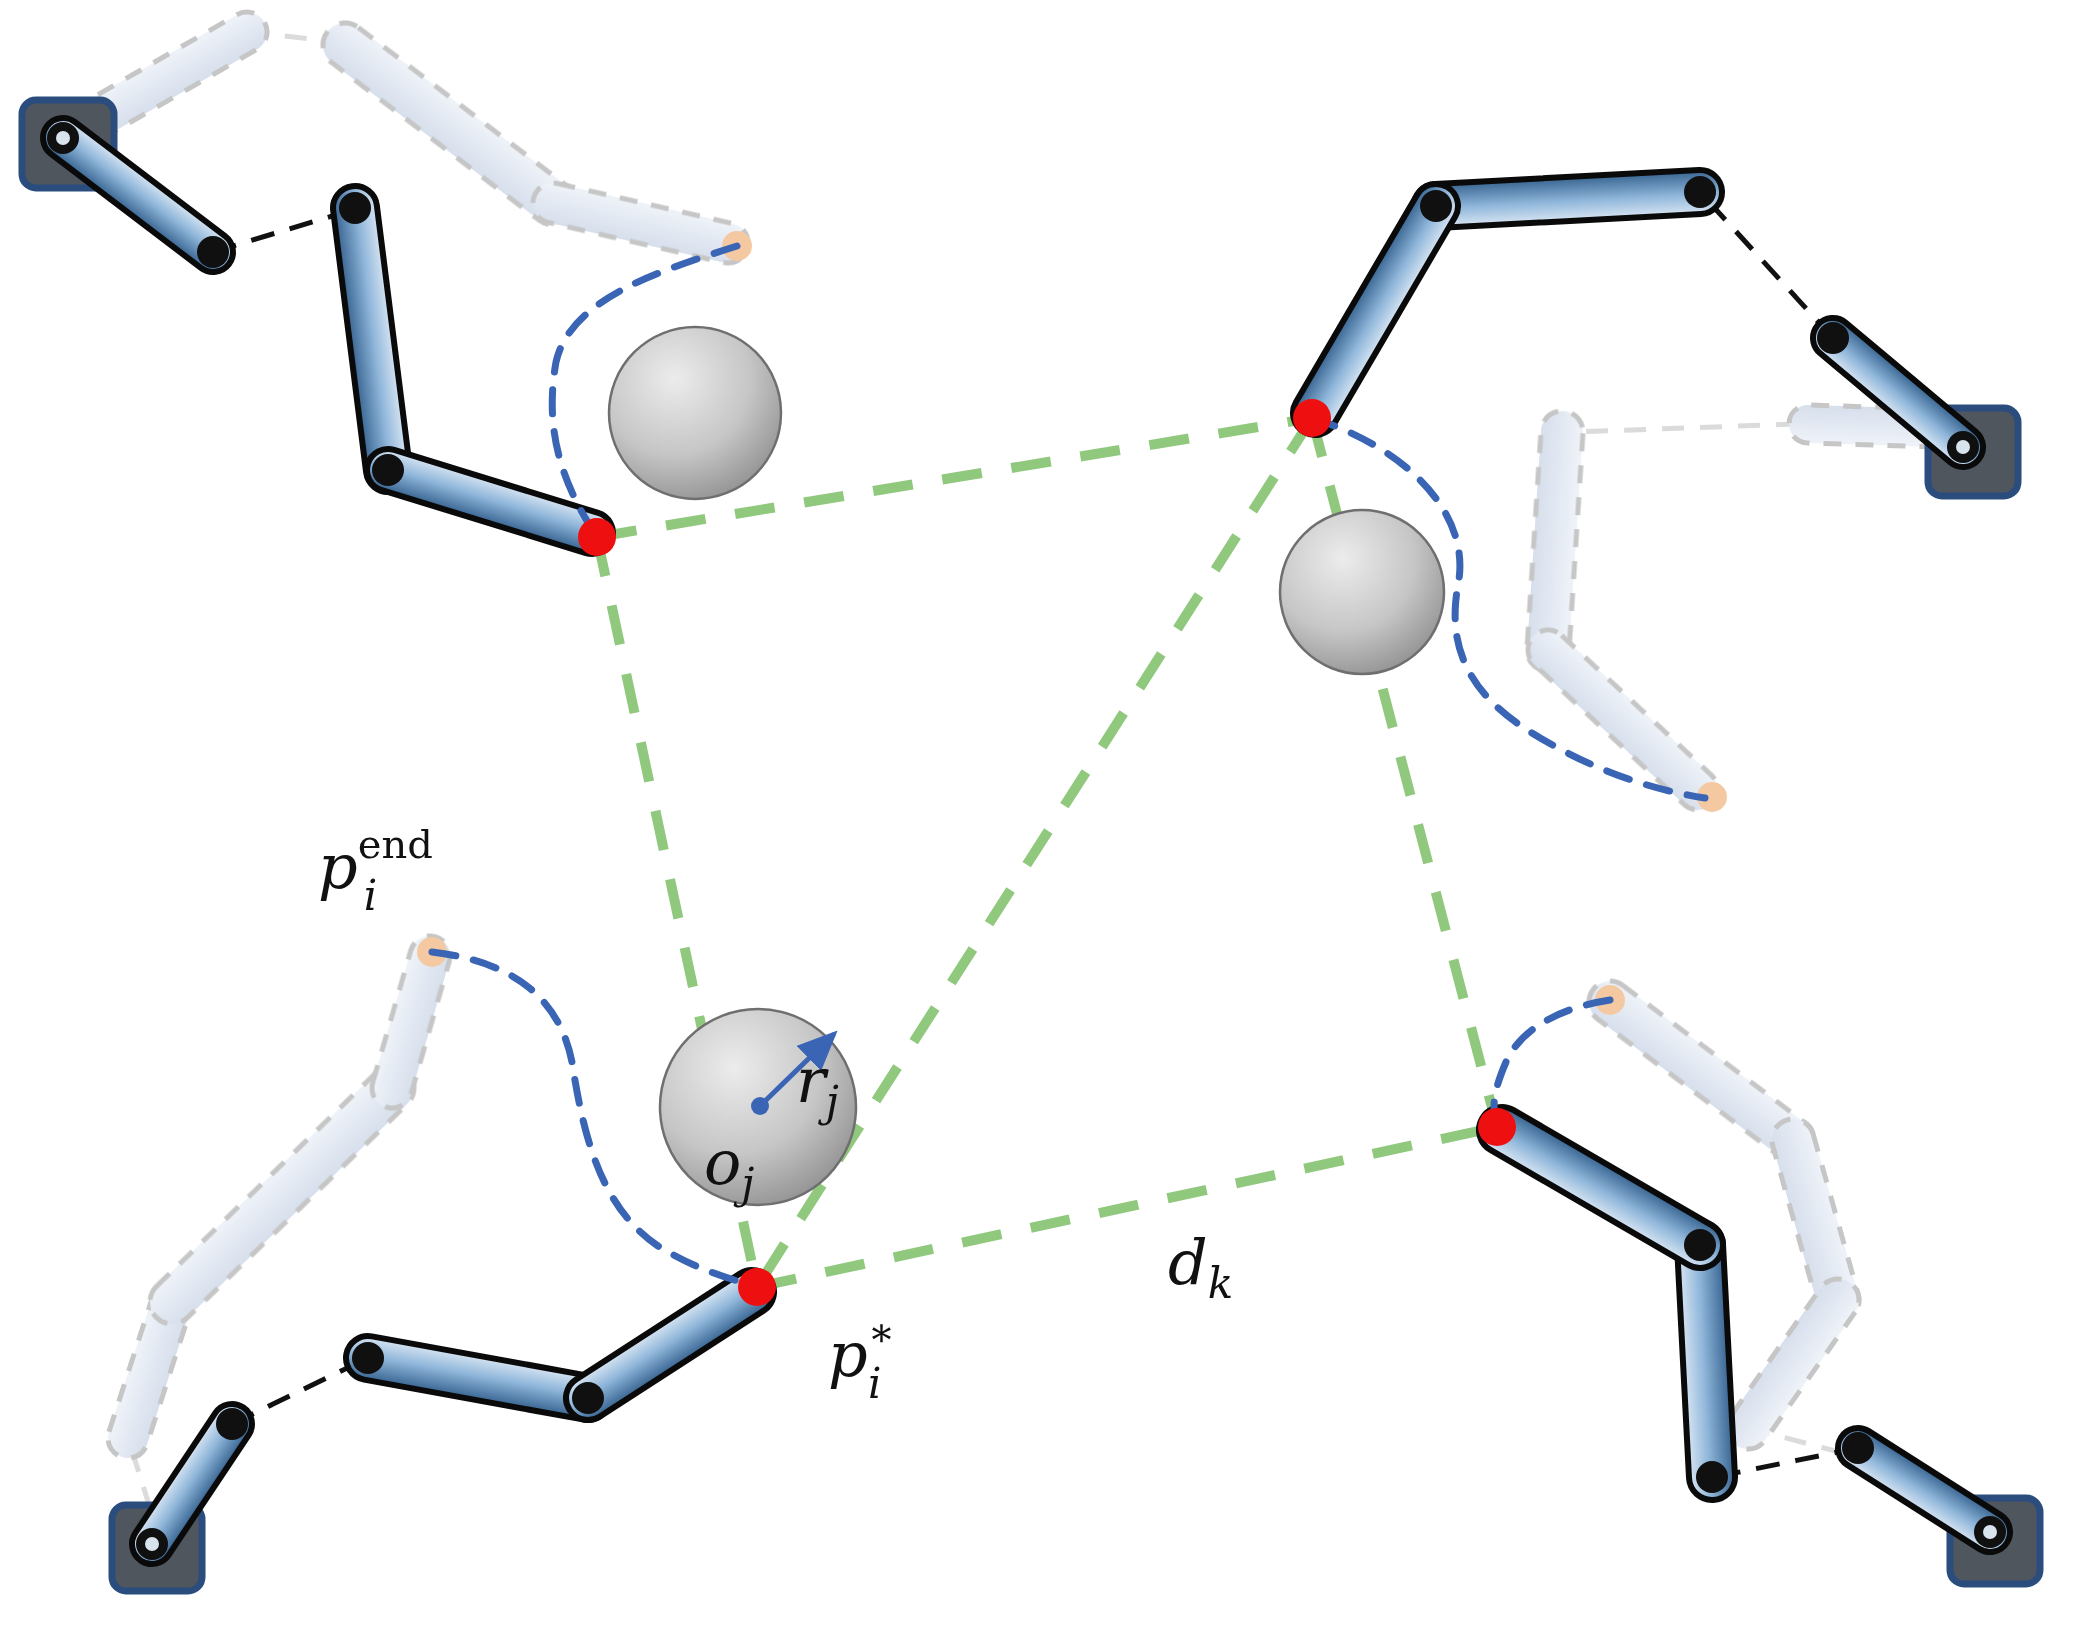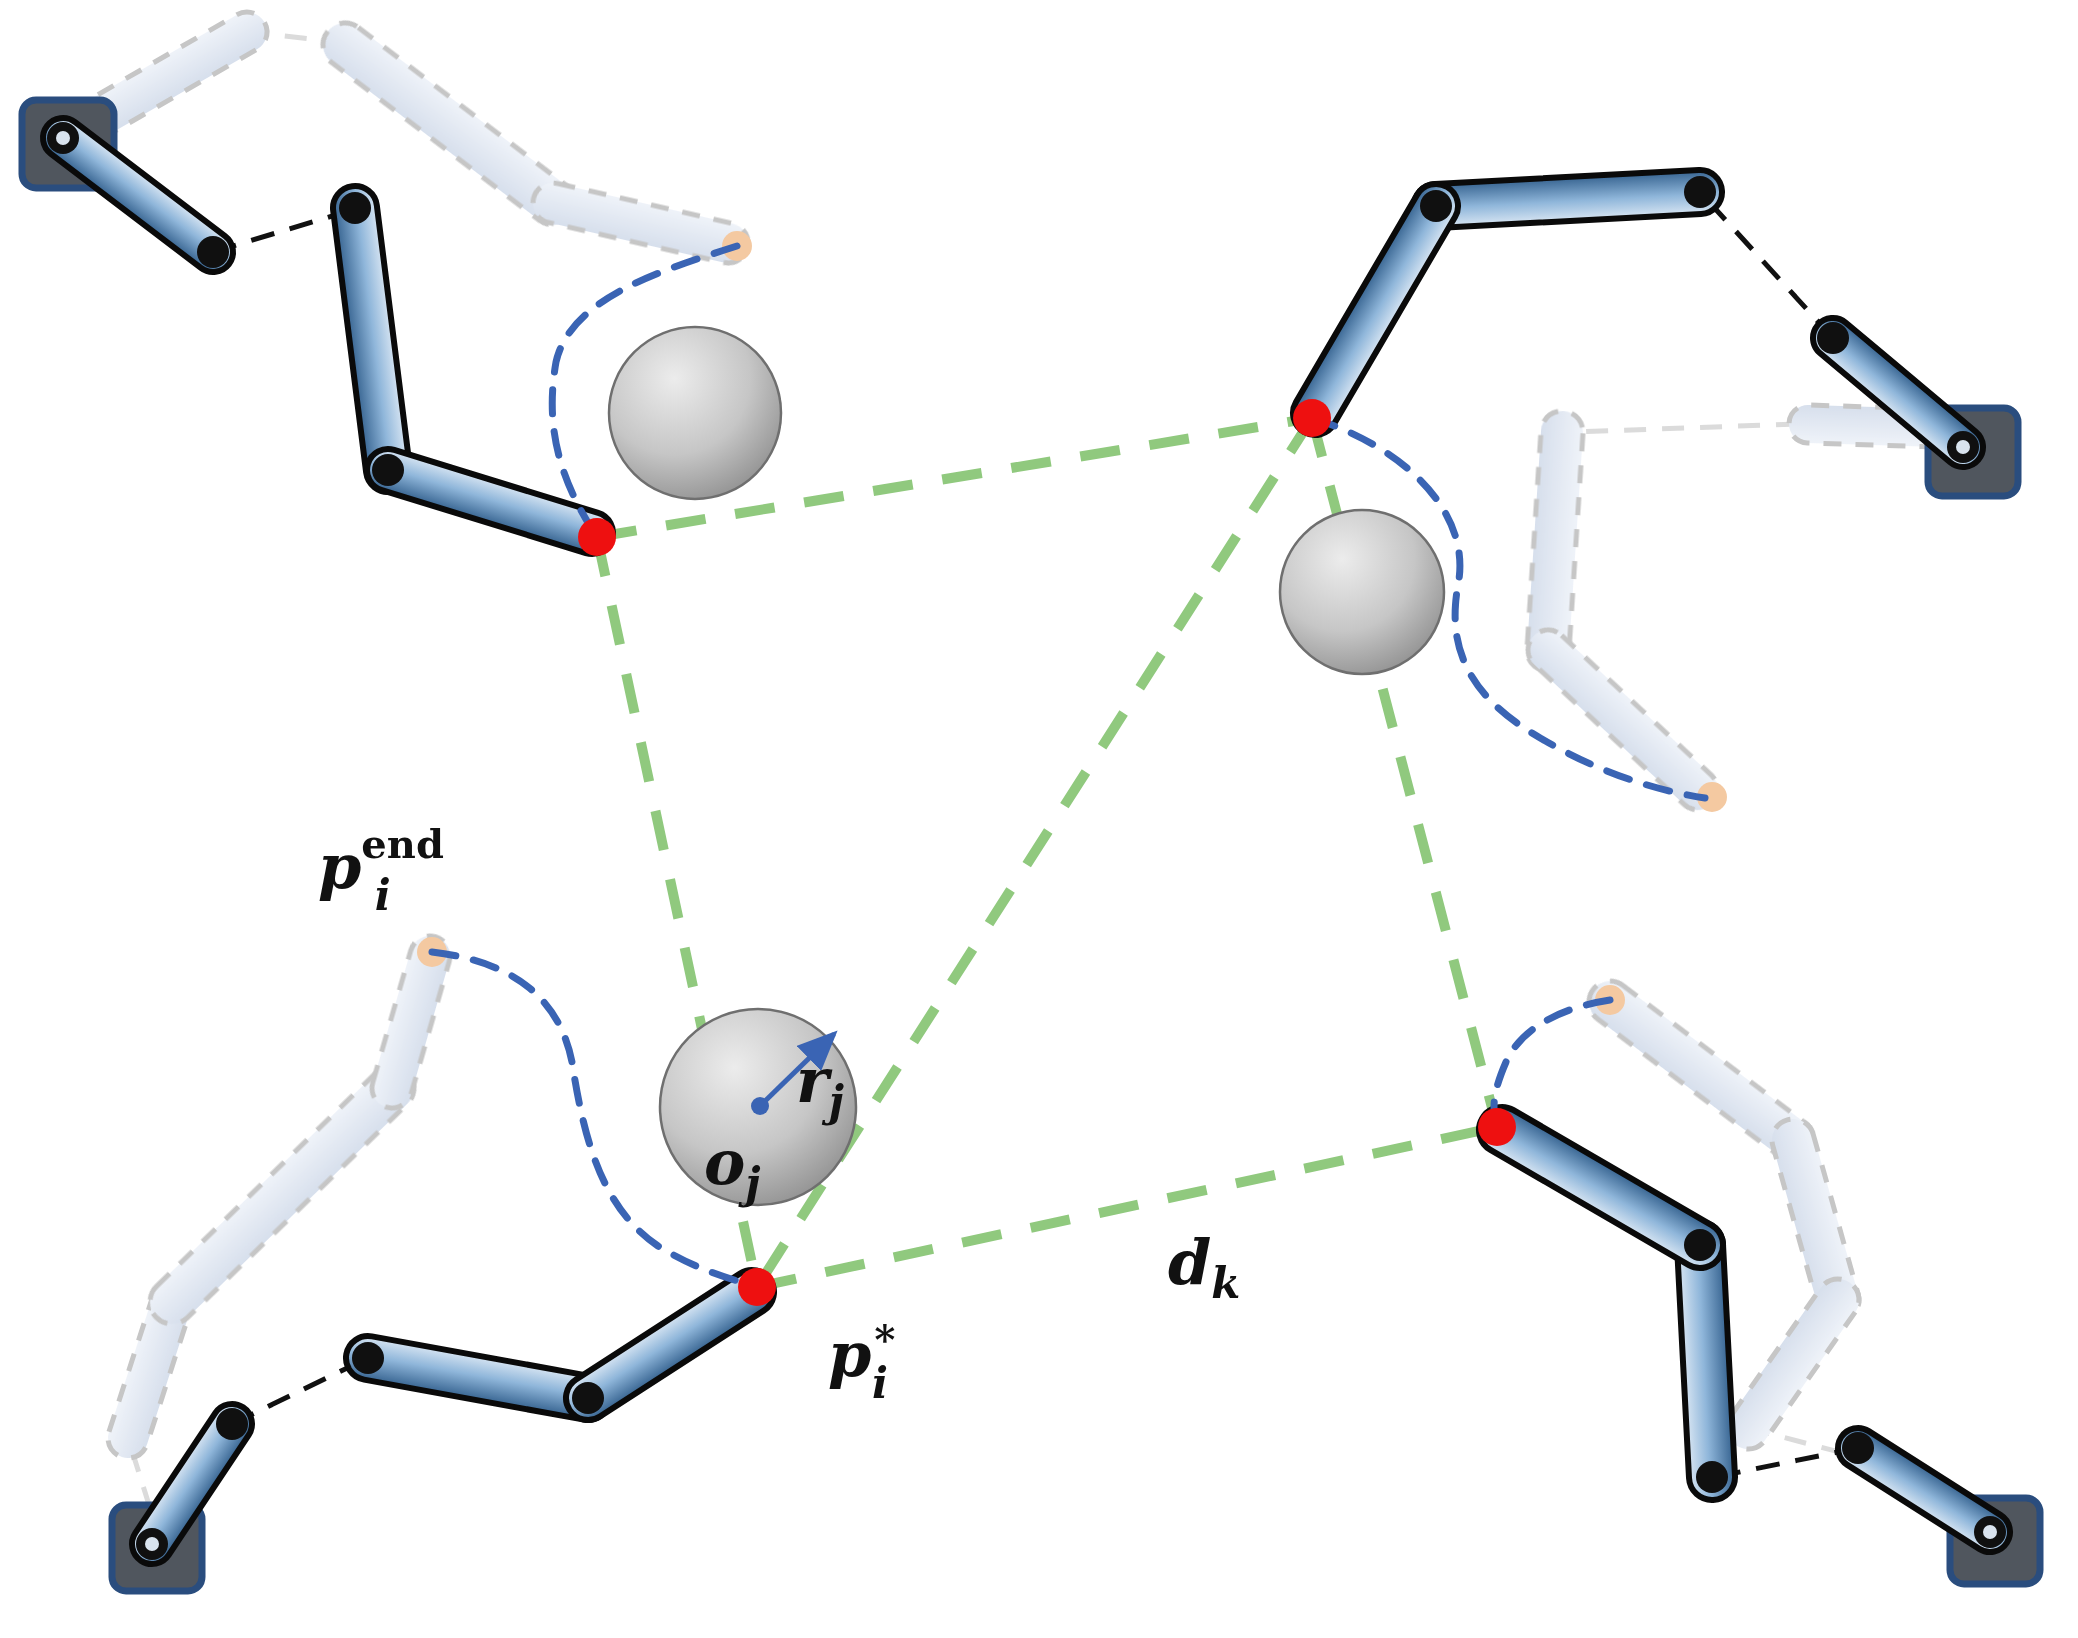--- a/index.html
+++ b/index.html
@@ -1,16 +1,16 @@
 <!DOCTYPE html>
 <html><head>
 <meta charset="utf-8">
 <style>
   html,body{margin:0;padding:0;background:#ffffff;}
-  .stage{position:relative;width:2078px;height:1638px;background:#ffffff;overflow:hidden;font-weight:bold;}
+  .stage{position:relative;width:2078px;height:1638px;background:#ffffff;overflow:hidden;}
   svg{display:block;}
   text{user-select:none;}
 </style>
 </head>
 <body>
 
 <div class="stage">
   <svg id="fig-svg" width="2078" height="1638" viewBox="0 0 2078 1638" xmlns="http://www.w3.org/2000/svg">
       <defs>
         <linearGradient id="lg" x1="0" y1="0" x2="0" y2="1">

